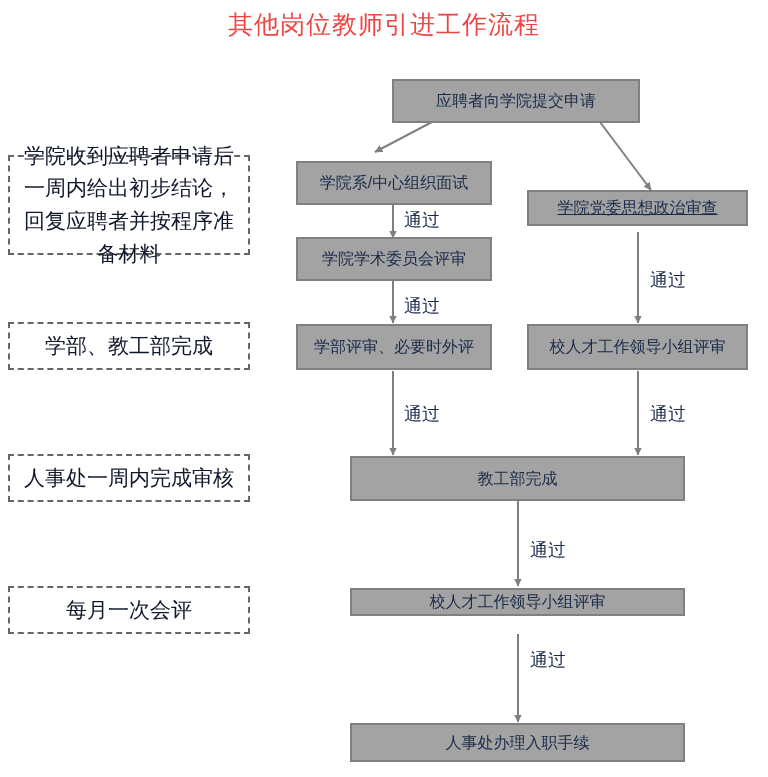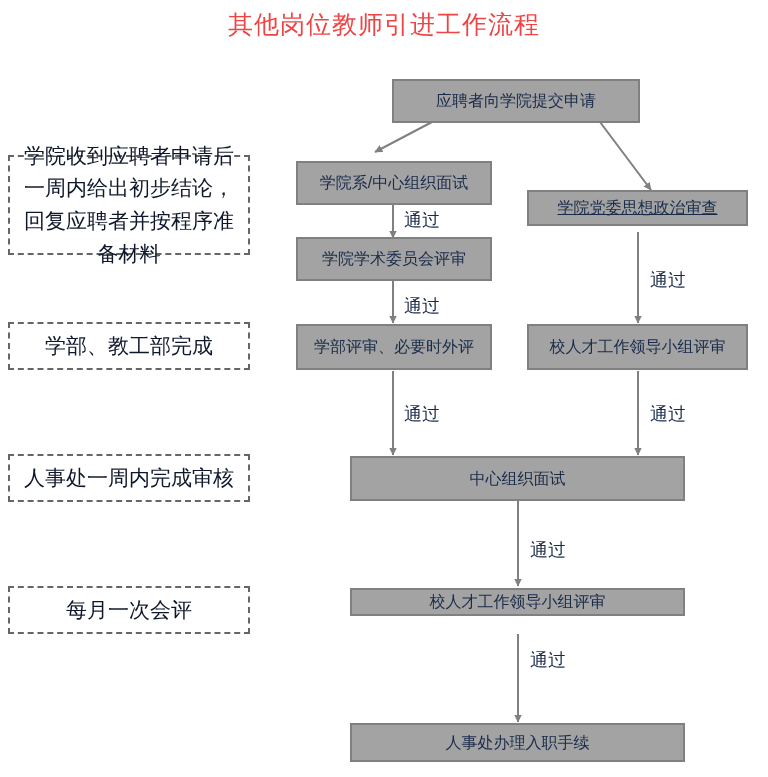--- a/index.html
+++ b/index.html
@@ -100,21 +100,21 @@
   <div class="node" style="left:296px; top:161px; width:196px; height:44px;">学院系/中心组织面试</div>
 
   <div class="node" style="left:296px; top:237px; width:196px; height:44px;">学院学术委员会评审</div>
 
   <div class="node" style="left:527px; top:190px; width:221px; height:36px;text-decoration:underline;">学院党委思想政治审查</div>
 
   <div class="node" style="left:296px; top:324px; width:196px; height:46px;">学部评审、必要时外评</div>
 
   <div class="node" style="left:527px; top:324px; width:221px; height:46px;">校人才工作领导小组评审</div>
 
-  <div class="node" style="left:350px; top:456px; width:335px; height:45px;">中心组织面试</div>
+  <div class="node" style="left:350px; top:456px; width:335px; height:45px;">教工部完成</div>
 
   <div class="node" style="left:350px; top:588px; width:335px; height:28px;">校人才工作领导小组评审</div>
 
   <div class="node" style="left:350px; top:723px; width:335px; height:39px;">人事处办理入职手续</div>
 
   <div class="note" style="left:8px; top:155px; width:242px; height:100px;">学院收到应聘者申请后一周内给出初步结论，回复应聘者并按程序准备材料</div>
 
   <div class="note" style="left:8px; top:322px; width:242px; height:48px;">学部、教工部完成</div>
 
   <div class="note" style="left:8px; top:454px; width:242px; height:48px;">人事处一周内完成审核</div>

